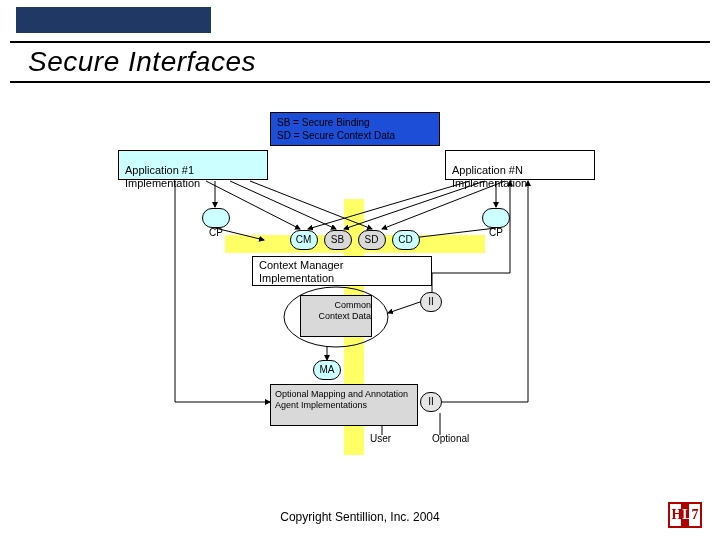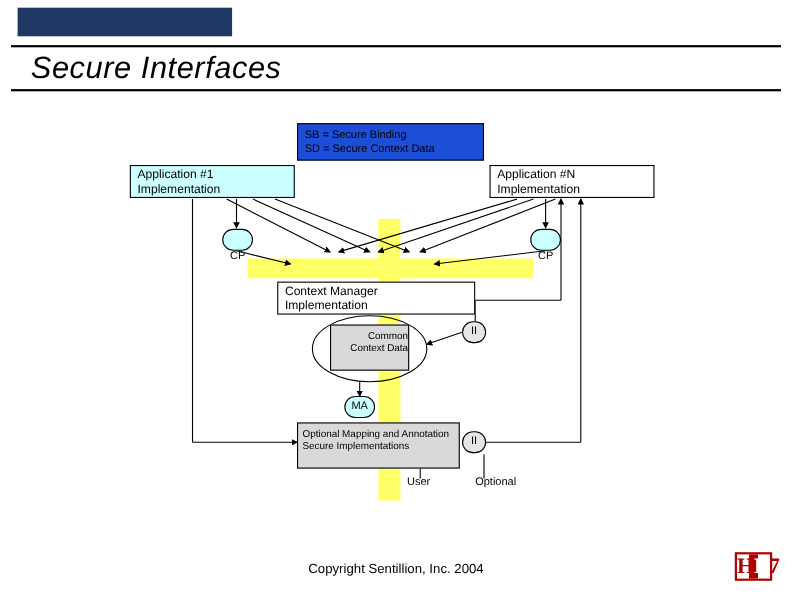--- a/index.html
+++ b/index.html
@@ -2,21 +2,21 @@
 <html><head>
 <meta charset="utf-8">
 <style>
   html,body{margin:0;padding:0;width:720px;height:540px;background:#fff;font-family:Arial,Helvetica,sans-serif;color:#000;overflow:hidden}
   .top-bar{position:absolute;left:16px;top:7px;width:195px;height:26px;background:#1f3864}
   .title-band{position:absolute;left:10px;top:41px;width:700px;border-top:2px solid #000;border-bottom:2px solid #000;padding:3px 0}
   .title-band h1{margin:0 0 0 18px;font-size:28px;font-weight:normal;font-style:italic;letter-spacing:.5px}
   .diagram{position:absolute;left:0;top:95px;width:720px;height:375px}
   .abs{position:absolute}
   .legend{left:270px;top:17px;width:170px;height:34px;background:#1d4ed8;border:1px solid #000;font-size:10px;line-height:13px;padding:3px 6px;box-sizing:border-box}
-  .app-box{width:150px;height:30px;border:1px solid #000;background:#ccffff;font-size:11px;line-height:13px;padding:2px 6px;box-sizing:border-box;text-align:left}
+  .app-box{width:150px;height:30px;border:1px solid #000;background:#ccffff;font-size:11px;line-height:13px;padding:13px 6px;box-sizing:border-box;text-align:left}
   .app1{left:118px;top:55px}
   .appn{left:445px;top:55px;background:#fff}
   .cp{width:28px;height:20px;border:1px solid #000;background:#ccffff;font-size:10px;line-height:11px;text-align:center;padding-top:18px;box-sizing:border-box;border-radius:10px/10px;position:absolute}
   .cp1{left:202px;top:113px}
   .cp2{left:482px;top:113px}
   .band{background:#ffff66;position:absolute}
   .band-h{left:225px;width:260px;height:18px;top:140px}
   .band-v{left:344px;top:104px;width:20px;height:256px}
   .cm-row{left:252px;top:135px;width:205px;height:26px;position:absolute;display:flex;gap:6px;justify-content:center}
   .node{width:28px;height:20px;border:1px solid #000;font-size:10px;line-height:11px;text-align:center;padding-top:3px;box-sizing:border-box;border-radius:10px/10px}
@@ -26,21 +26,21 @@
   .ccd{left:300px;top:200px;width:72px;height:42px;border:1px solid #000;background:#d9d9d9;font-size:9px;line-height:11px;text-align:right;padding-top:4px;box-sizing:border-box}
   .ii{width:22px;height:20px;border:1px solid #000;background:#e5e5e5;font-size:10px;line-height:11px;text-align:center;padding-top:3px;box-sizing:border-box;border-radius:10px/10px;position:absolute}
   .ii1{left:420px;top:197px}
   .ii2{left:420px;top:297px}
   .ma{position:absolute;left:313px;top:265px;width:28px;height:20px;border:1px solid #000;background:#ccffff;font-size:10px;line-height:11px;text-align:center;padding-top:3px;box-sizing:border-box;border-radius:10px/10px}
   .map-box{left:270px;top:289px;width:148px;height:42px;border:1px solid #000;background:#d9d9d9;font-size:9px;line-height:11px;padding:4px;box-sizing:border-box}
   .user-lbl{position:absolute;left:370px;top:338px;font-size:10px}
   .pat-lbl{position:absolute;left:432px;top:338px;font-size:10px}
   svg.lines{position:absolute;left:0;top:0;width:720px;height:375px;pointer-events:none}
   .copy{position:absolute;left:0;bottom:16px;width:720px;text-align:center;font-size:12px}
-  .logo{position:absolute;right:18px;bottom:12px;width:34px;height:26px;border:2px solid #b00000;box-sizing:border-box;font-weight:bold;font-size:20px;line-height:22px;text-align:center;color:#b00000;font-family:"Times New Roman",serif;background:linear-gradient(to right,#fff 0 37%,#b00000 37% 63%,#fff 63% 100%)}
+  .logo{position:absolute;right:18px;bottom:12px;width:34px;height:26px;border:2px solid #b00000;box-sizing:border-box;font-weight:bold;font-size:14px;line-height:22px;text-align:center;color:#b00000;font-family:"Times New Roman",serif;background:linear-gradient(to right,#fff 0 37%,#b00000 37% 63%,#fff 63% 100%)}
   .logo span.mid{color:#fff}
 </style>
 </head>
 <body>
 
 <div class="top-bar"></div>
 <div class="title-band">
   <h1>Secure Interfaces</h1>
 </div>
 
@@ -95,31 +95,37 @@
     <div>Implementation</div>
   </div>
   <div class="abs app-box appn">
     <div>Application #N</div>
     <div>Implementation</div>
   </div>
 
   <div class="cp cp1">CP</div>
   <div class="cp cp2">CP</div>
 
+  <div class="cm-row">
+    <div class="node n-blue">CM</div>
+    <div class="node n-grey">SB</div>
+    <div class="node n-grey">SD</div>
+    <div class="node n-blue">CD</div>
+  </div>
 
   <div class="abs ctx-impl">
     <div>Context Manager</div>
     <div>Implementation</div>
   </div>
 
   <div class="abs ccd">Common Context Data</div>
   <div class="ii ii1">II</div>
 
   <div class="ma">MA</div>
-  <div class="abs map-box">Optional Mapping and Annotation Secure Implementations</div>
+  <div class="abs map-box">Optional Mapping and Annotation Agent Implementations</div>
   <div class="ii ii2">II</div>
 
   <div class="user-lbl">User</div>
   <div class="pat-lbl">Optional</div>
 </div>
 
 <div class="copy">Copyright Sentillion, Inc. 2004</div>
 <div class="logo">
   <span>H</span><span class="mid">L</span><span>7</span>
 </div>

